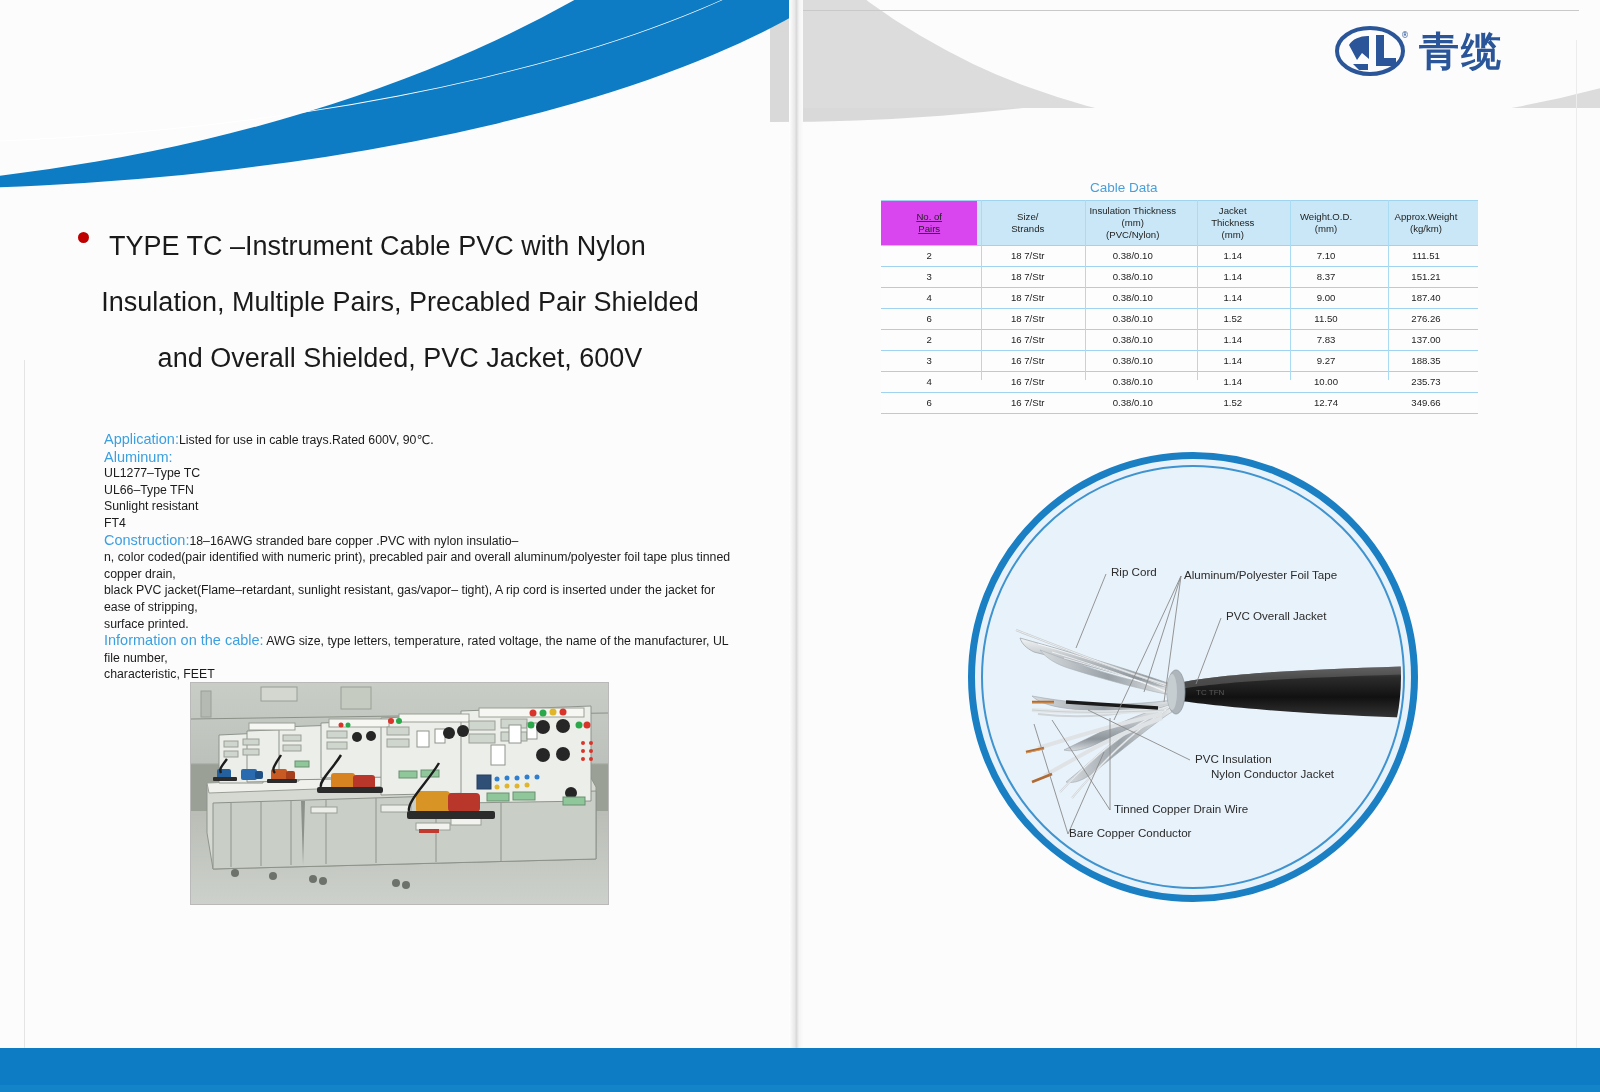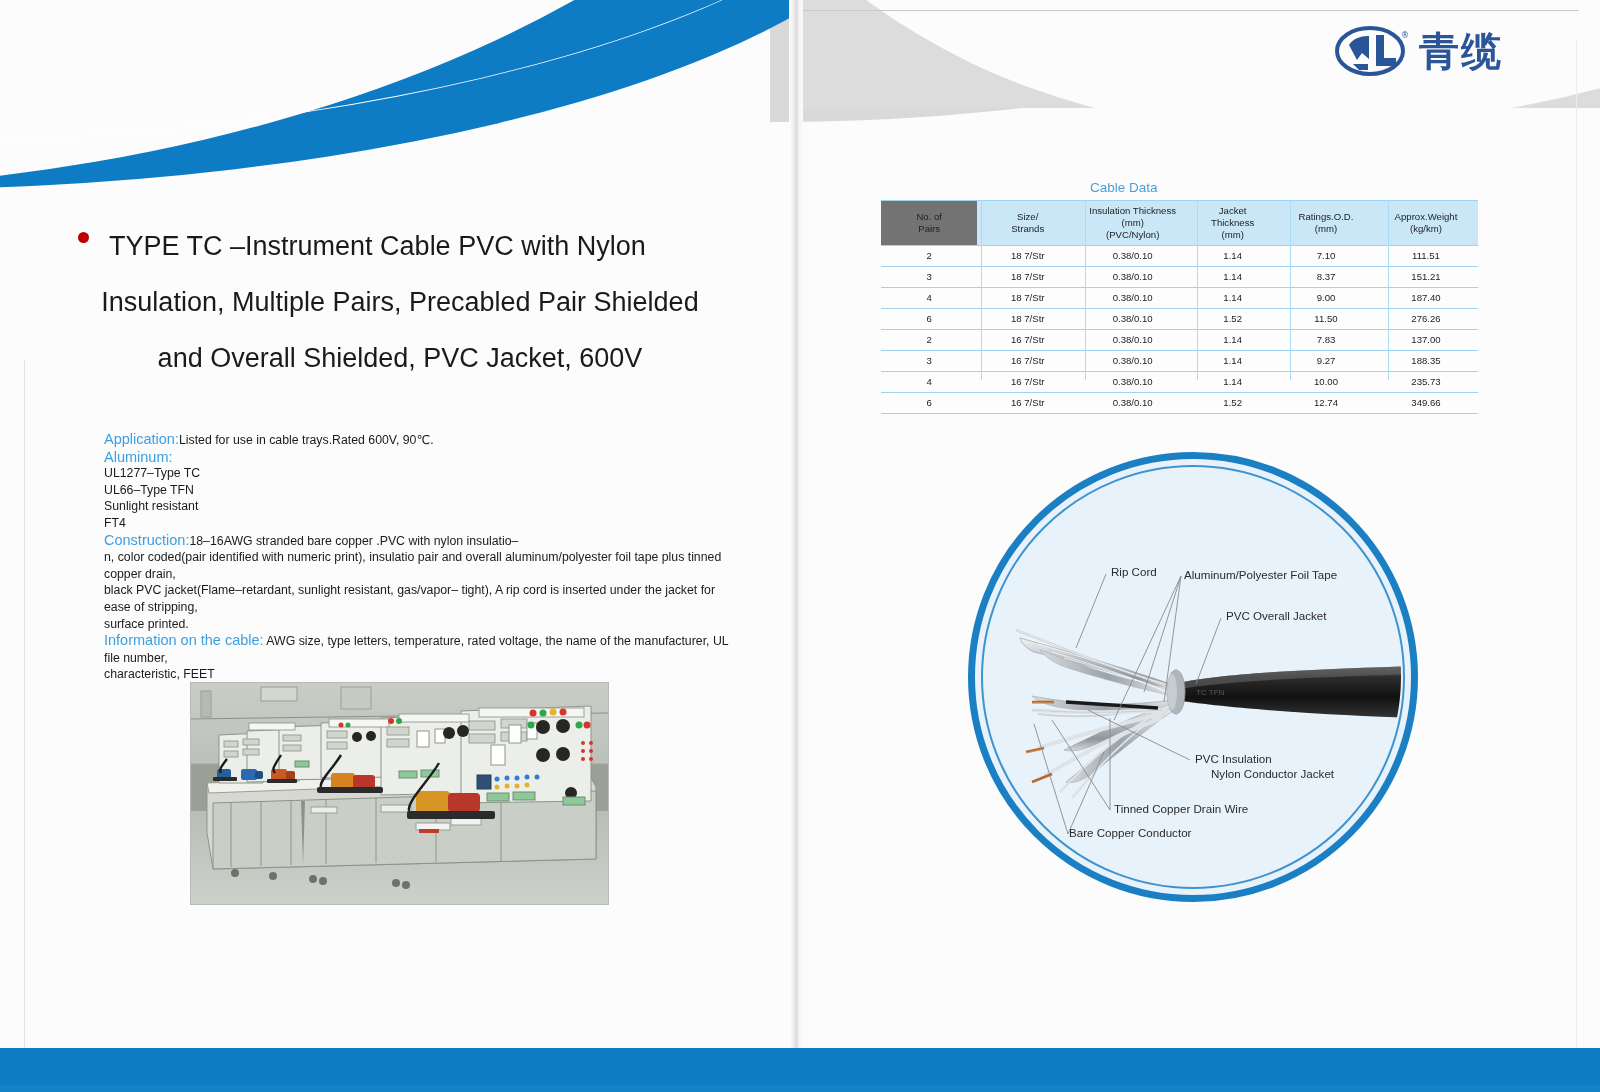--- a/index.html
+++ b/index.html
@@ -55,21 +55,21 @@
   .ph-floor{position:absolute;left:0;top:128px;width:100%;height:93px;background:linear-gradient(to bottom,#b9bdb6,#cdd1cb);}
 
   
   .cable-data-title{position:absolute;left:1090px;top:180px;width:160px;text-align:left;
      font-size:13.5px;color:#4a9fd8;}
   table.cd{position:absolute;left:881px;top:200px;width:597px;border-collapse:collapse;
      font-size:9.6px;color:#232323;}
   table.cd th,table.cd td{text-align:center;border-top:1px solid #9fd3ef;border-bottom:1px solid #9fd3ef;
      padding:0;line-height:12.2px;}
   table.cd th{font-weight:normal;background:#c9e7f7;height:44px;vertical-align:middle;}
-  table.cd th.first-col{background:#737373;}
+  table.cd th.first-col{background:#d946ef;text-decoration:underline;}
   table.cd td{height:20px;background:#fdfdfd;}
   table.cd th.c0,table.cd td.c0{width:100px;}
   table.cd th.c1,table.cd td.c1{width:104px;}
   table.cd th.c2,table.cd td.c2{width:112px;}
   table.cd th.c3,table.cd td.c3{width:93px;}
   table.cd th.c4,table.cd td.c4{width:98px;}
   table.cd th.c5,table.cd td.c5{width:106px;}
   table.cd .hl{display:block;}
   .vline{position:absolute;top:200px;width:1px;background:#a9dbf2;}
 
@@ -126,21 +126,21 @@
   </div>
 
   <div class="spec">
     <p><span class="k">Application:</span><span>Listed for use in cable trays.Rated 600V, 90℃.</span></p>
     <p class="k">Aluminum:</p>
     <p>UL1277–Type TC</p>
     <p>UL66–Type TFN</p>
     <p>Sunlight  resistant</p>
     <p>FT4</p>
     <p><span class="k">Construction:</span><span>18–16AWG stranded bare copper .PVC with nylon insulatio–</span></p>
-    <p>n, color coded(pair identified with numeric print), insulatio pair and overall aluminum/polyester foil tape plus tinned copper drain,</p>
+    <p>n, color coded(pair identified with numeric print), precabled pair and overall aluminum/polyester foil tape plus tinned copper drain,</p>
     <p>black PVC jacket(Flame–retardant, sunlight resistant, gas/vapor– tight), A rip cord is inserted under the jacket for ease of stripping,</p>
     <p>surface printed.</p>
     <p><span class="k">Information on the cable:</span><span>  AWG size, type letters, temperature, rated voltage, the name of the manufacturer, UL file number,</span></p>
     <p>characteristic, FEET</p>
   </div>
 
   <div class="photo">
     <div class="ph-wall"></div>
     <div class="ph-floor"></div>
     <svg width="417" height="221" style="position:absolute;left:0;top:0">
@@ -323,21 +323,21 @@
           <span class="hl">Insulation Thickness</span>
           <span class="hl">(mm)</span>
           <span class="hl">(PVC/Nylon)</span>
         </th>
         <th class="c3">
           <span class="hl">Jacket</span>
           <span class="hl">Thickness</span>
           <span class="hl">(mm)</span>
         </th>
         <th class="c4">
-          <span class="hl">Ratings.O.D.</span>
+          <span class="hl">Weight.O.D.</span>
           <span class="hl">(mm)</span>
         </th>
         <th class="c5">
           <span class="hl">Approx.Weight</span>
           <span class="hl">(kg/km)</span>
         </th>
       </tr>
     </thead>
     <tbody>
       <tr>

